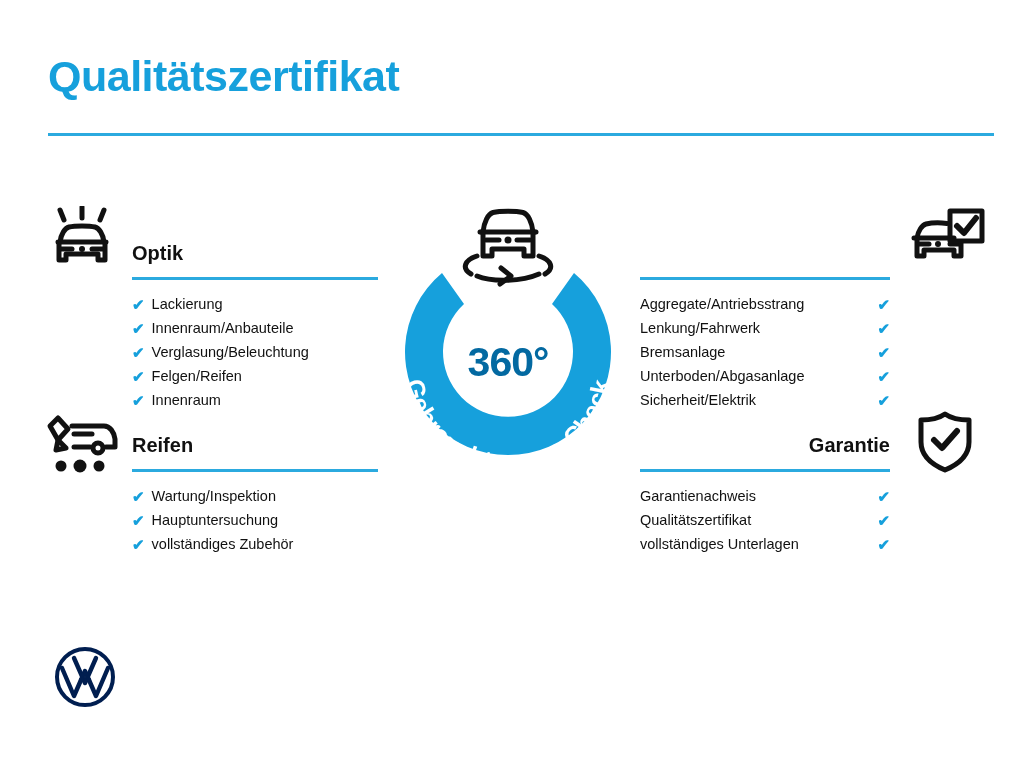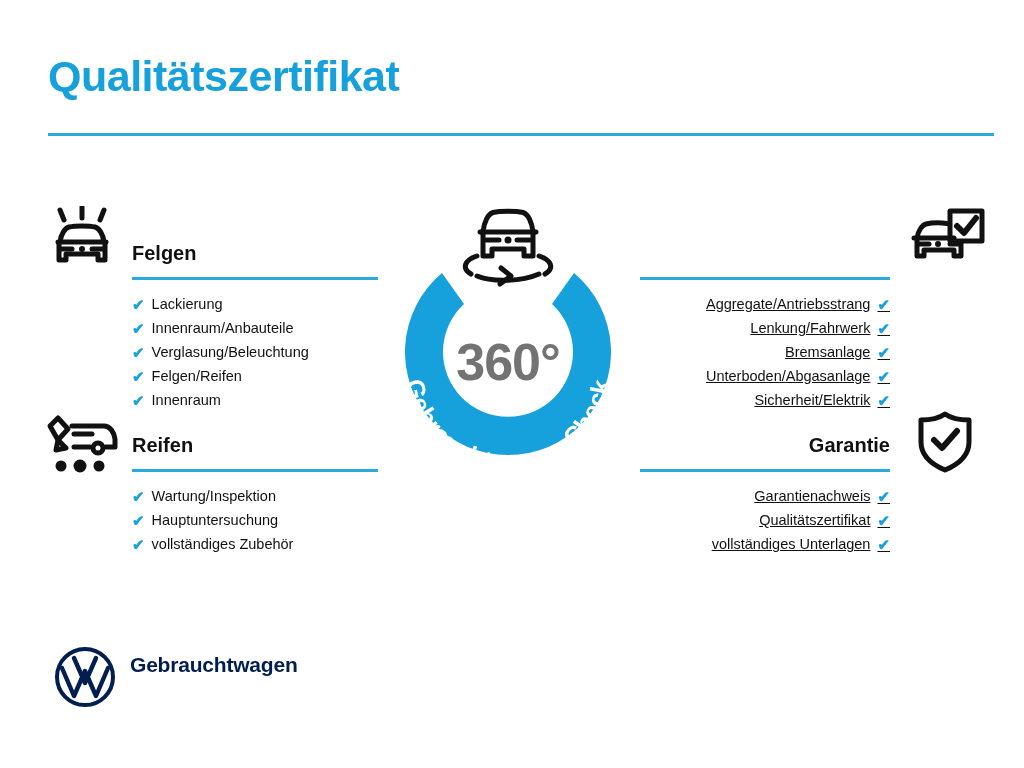--- a/index.html
+++ b/index.html
@@ -82,21 +82,21 @@
 
   
   .col-left .sec-title { text-align: left; }
   .col-left .sec-rule { left: 0; right: auto; }
   .col-left .sec-list li { justify-content: flex-start; }
   .col-left .chk { margin-right: 7px; }
 
   
   .col-right .sec-title { text-align: right; }
   .col-right .sec-rule { left: auto; right: 0; }
-  .col-right .sec-list li { justify-content: flex-end; text-decoration: underline; }
+  .col-right .sec-list li { justify-content: space-between; }
   .col-right .chk { margin-left: 7px; }
 
   
   #sec-optik    { left: 132px; top: 240px; width: 246px; }
   #sec-wartung  { left: 132px; top: 432px; width: 246px; }
   #sec-technik  { left: 640px; top: 240px; width: 250px; }
   #sec-garantie { left: 640px; top: 432px; width: 250px; }
 
   #sec-optik .sec-rule,
   #sec-wartung .sec-rule   { width: 246px; }
@@ -134,23 +134,23 @@
     left: 0;
     top: 0;
     width: 272px;
     height: 252px;
     display: flex;
     align-items: center;
     justify-content: center;
     pointer-events: none;
   }
   #badge-degrees {
-    font-size: 52px;
-    font-weight: bold;
-    color: #737373;
+    font-size: 41px;
+    font-weight: bold;
+    color: #0369a1;
     letter-spacing: -1px;
     transform: translateY(-6px);
   }
 
   
   #vw-logo { position: absolute; left: 54px; top: 646px; }
   #vw-wordmark {
     position: absolute;
     left: 130px;
     top: 652px;
@@ -258,21 +258,21 @@
           <path d="M22 78 C36 84 66 84 84 76"></path>
           <path d="M46 70 L56 78 L45 86"></path>
         </g>
         <circle cx="53" cy="42" r="3.5" fill="#111111"></circle>
       </svg>
     </div>
   </div>
 
   <div class="section col-left" id="sec-optik">
     <div class="sec-head">
-      <div class="sec-title">Felgen</div>
+      <div class="sec-title">Optik</div>
       <div class="sec-rule"></div>
     </div>
     <ul class="sec-list">
       <li>
           <span class="chk">✔</span>
           <span>Lackierung</span>
         </li>
       <li>
           <span class="chk">✔</span>
           <span>Innenraum/Anbauteile</span>
@@ -367,16 +367,15 @@
       <circle cx="31" cy="31" r="28" fill="none" stroke="#001E50" stroke-width="4"></circle>
       <g fill="none" stroke="#001E50" stroke-width="4.4" stroke-linejoin="round" stroke-linecap="round">
         <path d="M20 12 L31 37 L42 12"></path>
         <path d="M8 22 L20 50 L27 34"></path>
         <path d="M54 22 L42 50 L35 34"></path>
         <path d="M27 34 L31 25 L35 34"></path>
       </g>
     </svg>
   </div>
   <div id="vw-wordmark">
-    <div>Gebrauchtwagen</div>
   </div>
 
 </div>
 
 </body></html>

